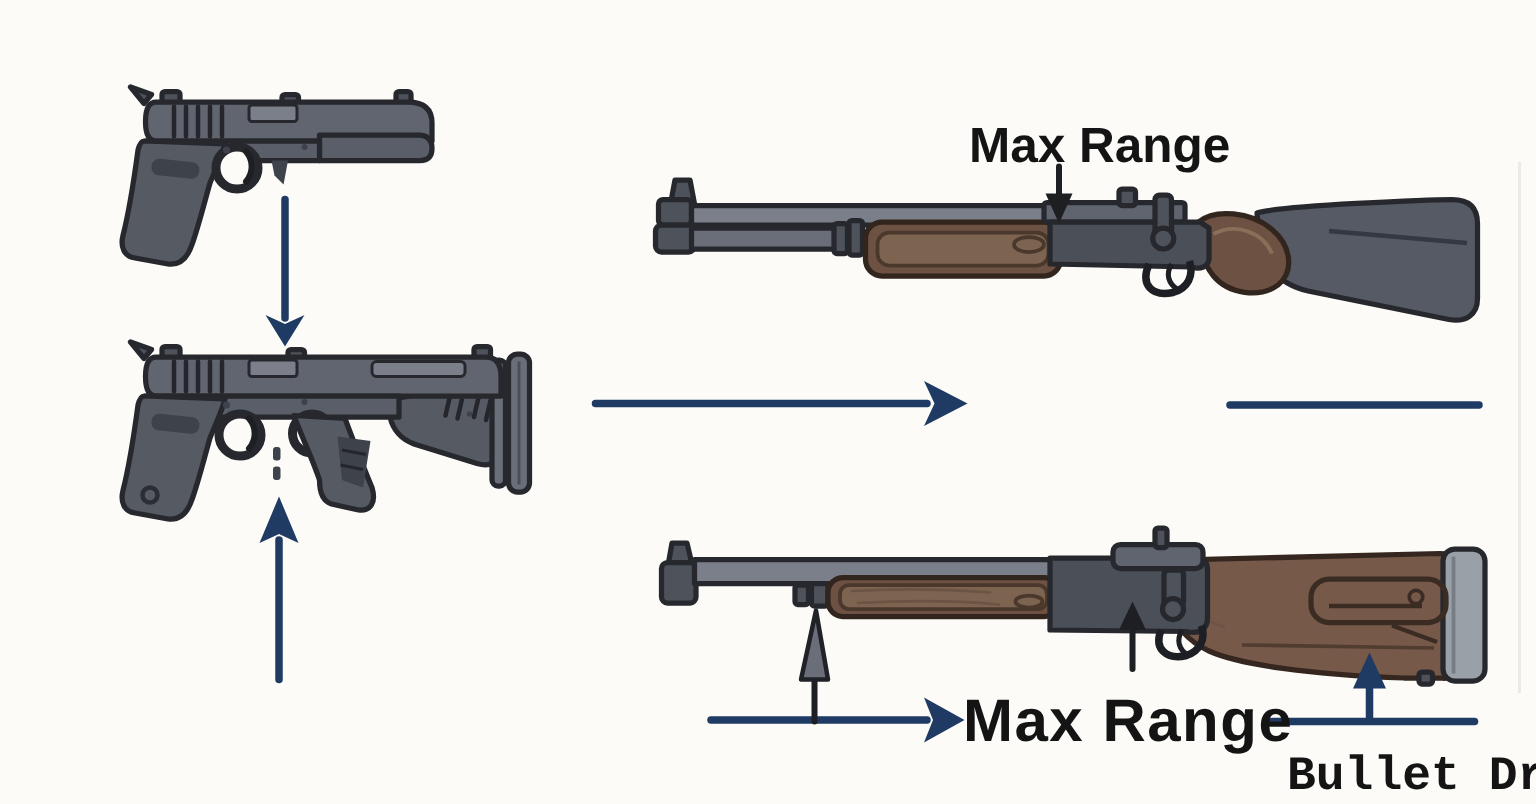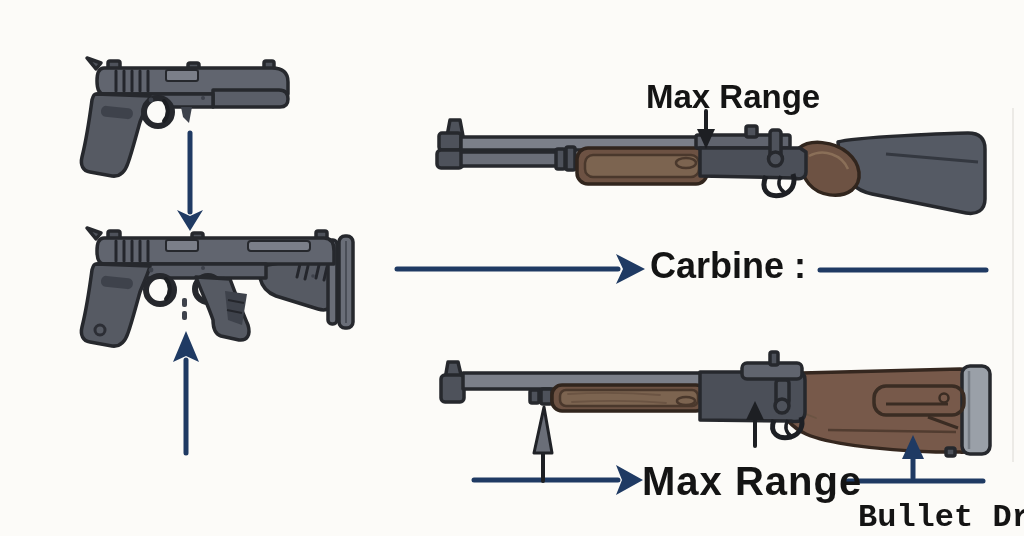--- a/index.html
+++ b/index.html
@@ -198,18 +198,17 @@
     </g>
 
     <g>
       <line x1="848" y1="481" x2="983" y2="481" class="navy-line"></line>
       <line x1="913" y1="478" x2="913" y2="457" class="navy-line"></line>
       <path d="M902,459 L924,459 L913,435 Z" class="navy"></path>
     </g>
   </svg>
 
   <div class="label" id="label-max-range-top">Max Range</div>
-  <div class="label" id="label-carbine">Carbine :</div>
   <div class="label" id="label-max-range-bottom">Max Range</div>
   <div class="label" id="label-bullet-drop">Bullet Drop ə</div>
 
   <div id="edge-line"></div>
 </div>
 
 </body></html>

